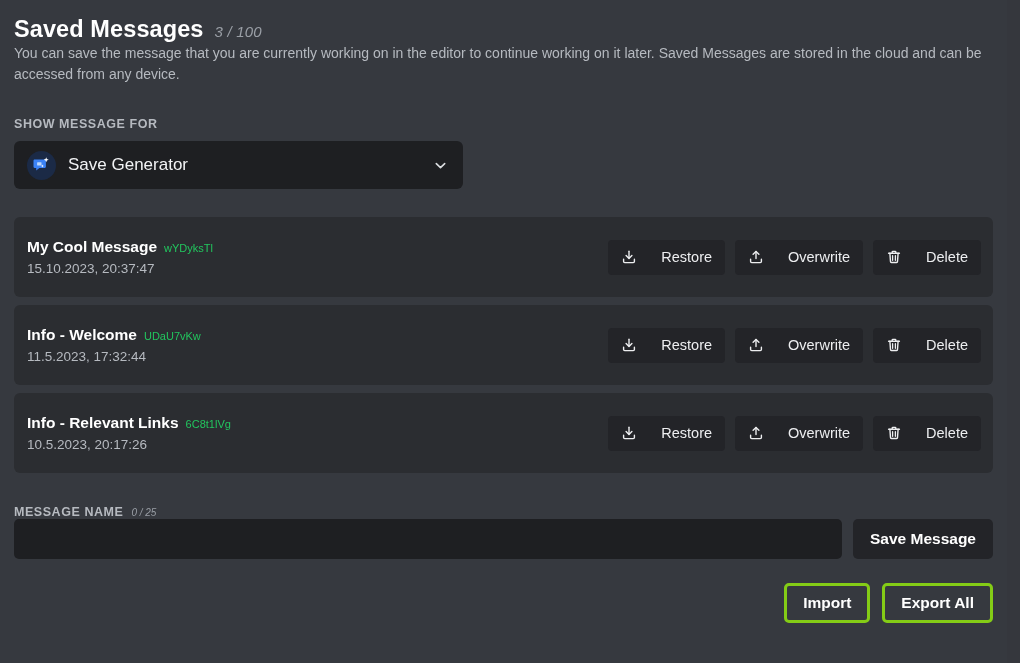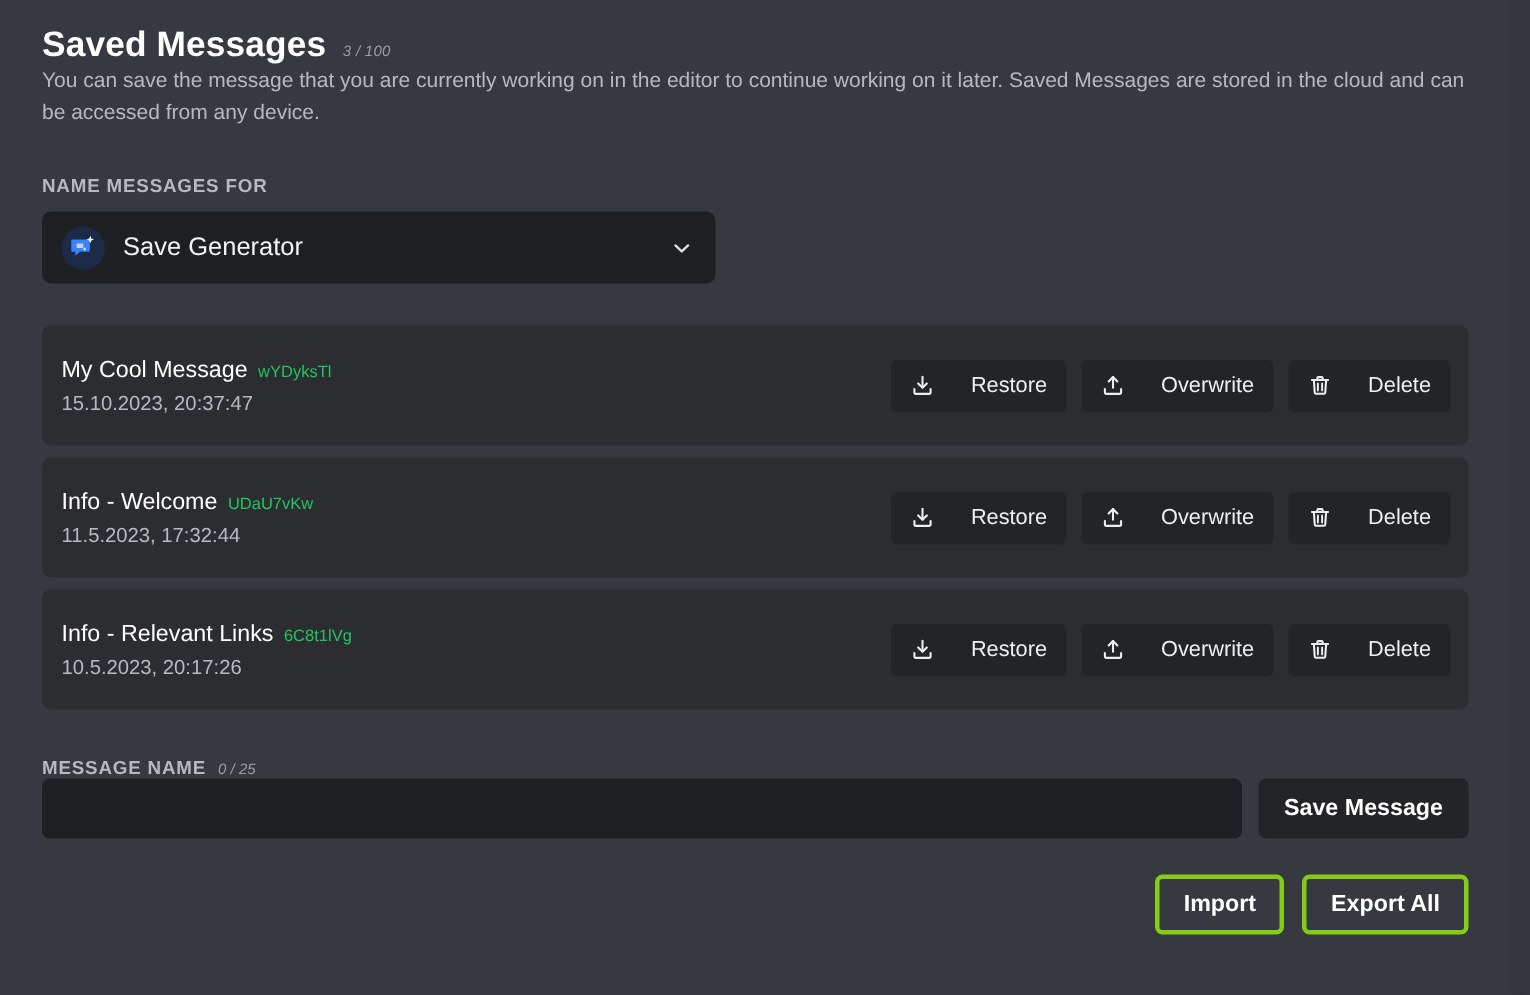--- a/index.html
+++ b/index.html
@@ -32,38 +32,38 @@
     right: 0;
     width: 13px;
     height: 663px;
     background: #35373d;
   }
 
   .inner {
     position: relative;
     width: 1007px;
     height: 569px;
-    padding: 0 28px;
+    padding: 0 14px;
   }
 
   
   .header-row {
     display: flex;
     align-items: baseline;
     gap: 11px;
     padding-top: 16px;
   }
   .page-title {
     font-size: 23.5px;
     font-weight: 700;
     color: #ffffff;
     letter-spacing: .1px;
   }
   .counter {
-    font-size: 10px;
+    font-size: 15px;
     font-style: italic;
     color: #9a9fa6;
     letter-spacing: .2px;
   }
 
   .description {
     font-size: 14px;
     line-height: 21px;
     color: #b6bac0;
     max-width: 972px;
@@ -137,21 +137,21 @@
     gap: 5px;
     min-width: 0;
   }
   .msg-title-line {
     display: flex;
     align-items: baseline;
     gap: 7px;
   }
   .msg-name {
     font-size: 15.5px;
-    font-weight: 400;
+    font-weight: 700;
     color: #ffffff;
     white-space: nowrap;
     text-align: center;
   }
   .msg-id {
     font-size: 11px;
     color: #22c55e;
     white-space: nowrap;
   }
   .msg-date {
@@ -264,21 +264,21 @@
 
   <div class="inner">
 
     <div class="header-row">
       <div class="page-title">Saved Messages</div>
       <div class="counter">3 / 100</div>
     </div>
 
     <div class="description">You can save the message that you are currently working on in the editor to continue working on it later. Saved Messages are stored in the cloud and can be accessed from any device.</div>
 
-    <div class="field-label">NAME MESSAGES FOR</div>
+    <div class="field-label">SHOW MESSAGE FOR</div>
 
     <div class="select">
       <span class="select-avatar">
         <svg width="19" height="19" viewBox="0 0 19 19" aria-hidden="true">
           <path d="M2.6 3.6h10.2c.6 0 1.1.5 1.1 1.1v6.1c0 .6-.5 1.1-1.1 1.1H7.4l-3.2 2.6v-2.6H2.6c-.6 0-1.1-.5-1.1-1.1V4.7c0-.6.5-1.1 1.1-1.1z" fill="#3b82f6"></path>
           <rect x="5.1" y="6.3" width="4.4" height="3.1" rx=".5" fill="#bcd6fb"></rect>
           <path d="M14.2 1.2l.7 1.8 1.8.7-1.8.7-.7 1.8-.7-1.8-1.8-.7 1.8-.7z" fill="#ffffff"></path>
           <path d="M10.4 8.6l.4 1 1 .4-1 .4-.4 1-.4-1-1-.4 1-.4z" fill="#ffffff"></path>
         </svg>
       </span>

